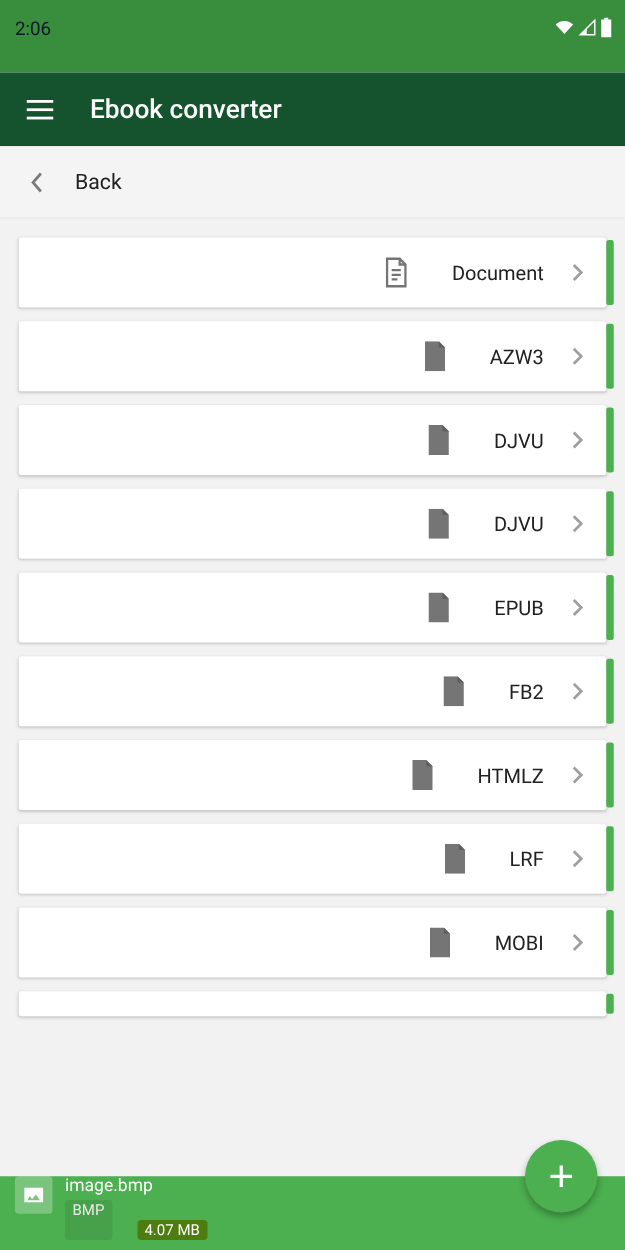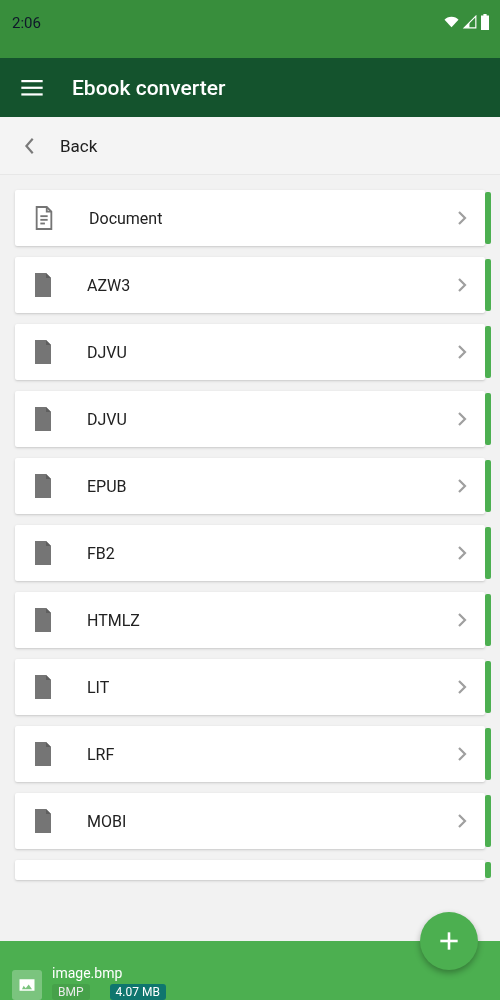--- a/index.html
+++ b/index.html
@@ -60,20 +60,21 @@
   .item {
     position: relative;
     background: #ffffff;
     height: 56px;
     margin-bottom: 11px;
     border-radius: 2px;
     box-shadow: 0 1px 3px rgba(0,0,0,0.14), 0 1px 1px rgba(0,0,0,0.04);
     display: flex;
     align-items: center;
     padding: 0 50px 0 18px;
+    justify-content: flex-end;
   }
   .item .right-edge {
     position: absolute;
     right: -6px;
     top: 2px;
     bottom: 2px;
     width: 6px;
     background: #4caf50;
     border-radius: 2px;
   }
@@ -82,40 +83,40 @@
   .item .chev { position: absolute; right: 18px; color:#9f9f9f; }
 
   
   .snackbar {
     position: absolute;
     left: 0; right: 0; bottom: 0;
     height: 59px;
     background: #4caf50;
     color: #ffffff;
     display: flex;
-    align-items: flex-end;
+    align-items: flex-start;
     padding-left: 12px;
   }
   .snackbar .thumb {
     width: 30px; height: 30px;
     background: #ffffff44;
     border-radius: 3px;
     display:flex; align-items:center; justify-content:center;
     margin-right: 10px;
   }
   .snackbar .texts { display:flex; flex-direction:column; font-size:14px; line-height:1.2; }
   .snackbar .badges { display:flex; gap:20px; margin-top:2px;}
   .badge {
     font-size: 12px;
     padding: 1px 6px;
     border-radius: 3px;
     color: #ffffff;
   }
   .badge.type { background:#4caf50; filter: brightness(0.92);}
-  .badge.size { background:#0f766e; }
+  .badge.size { background:#4d7c0f;margin-top:16px; }
 
   
   .fab {
     position: absolute;
     right: 22px;
     bottom: 30px;
     width: 58px; height: 58px;
     border-radius: 50%;
     background: #4caf50;
     box-shadow: 0 3px 6px rgba(0,0,0,0.3);
@@ -282,35 +283,20 @@
     </span>
     <span class="text">HTMLZ</span>
     <span class="chev">
         <svg width="10" height="16" viewBox="0 0 10 16" fill="none" stroke="#9f9f9f" stroke-width="2.2">
           <path d="M2 2l6 6-6 6"></path>
         </svg>
       </span>
     <span class="right-edge"></span>
   </div>
 
-  <div class="item">
-    <span class="file-ic">
-      <svg width="20" height="24" viewBox="0 0 20 24" fill="#757575">
-          <path d="M2 0h11l5 5v19H2V0z"></path>
-          <path d="M13 0l5 5h-5V0z" fill="#5f5f5f"></path>
-        </svg>
-    </span>
-    <span class="text">LIT</span>
-    <span class="chev">
-        <svg width="10" height="16" viewBox="0 0 10 16" fill="none" stroke="#9f9f9f" stroke-width="2.2">
-          <path d="M2 2l6 6-6 6"></path>
-        </svg>
-      </span>
-    <span class="right-edge"></span>
-  </div>
 
   <div class="item">
     <span class="file-ic">
       <svg width="20" height="24" viewBox="0 0 20 24" fill="#757575">
           <path d="M2 0h11l5 5v19H2V0z"></path>
           <path d="M13 0l5 5h-5V0z" fill="#5f5f5f"></path>
         </svg>
     </span>
     <span class="text">LRF</span>
     <span class="chev">

